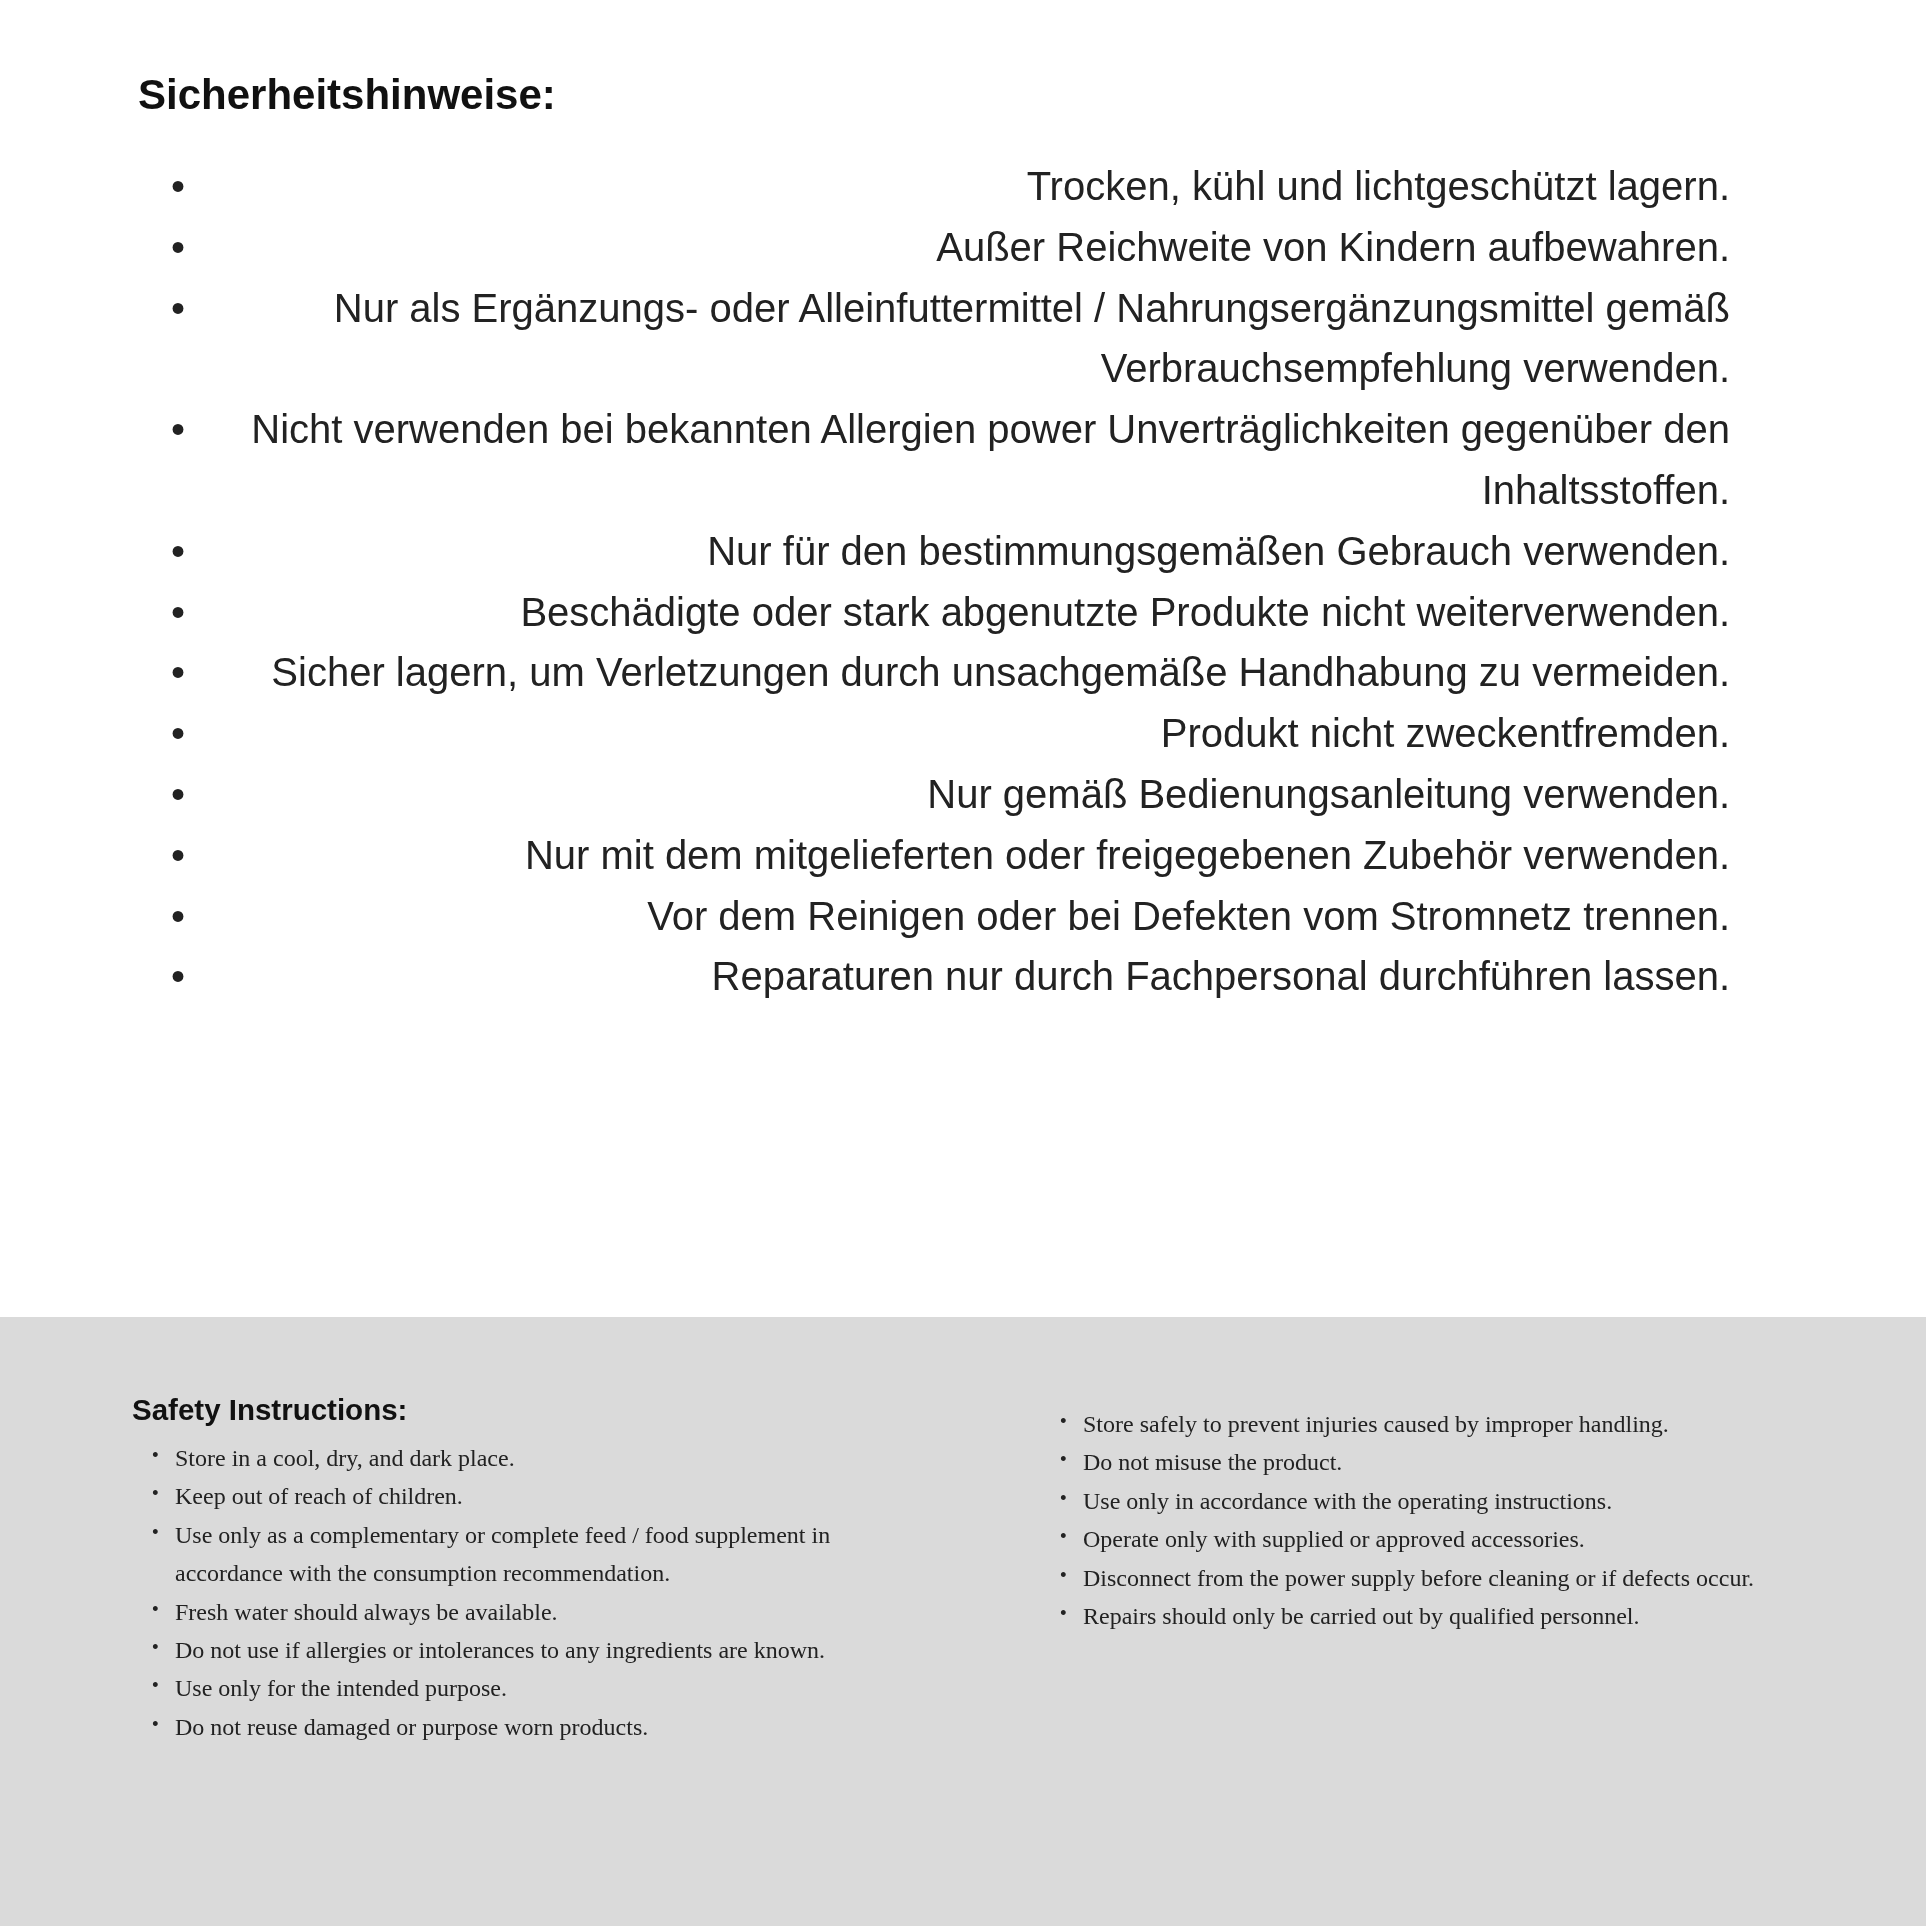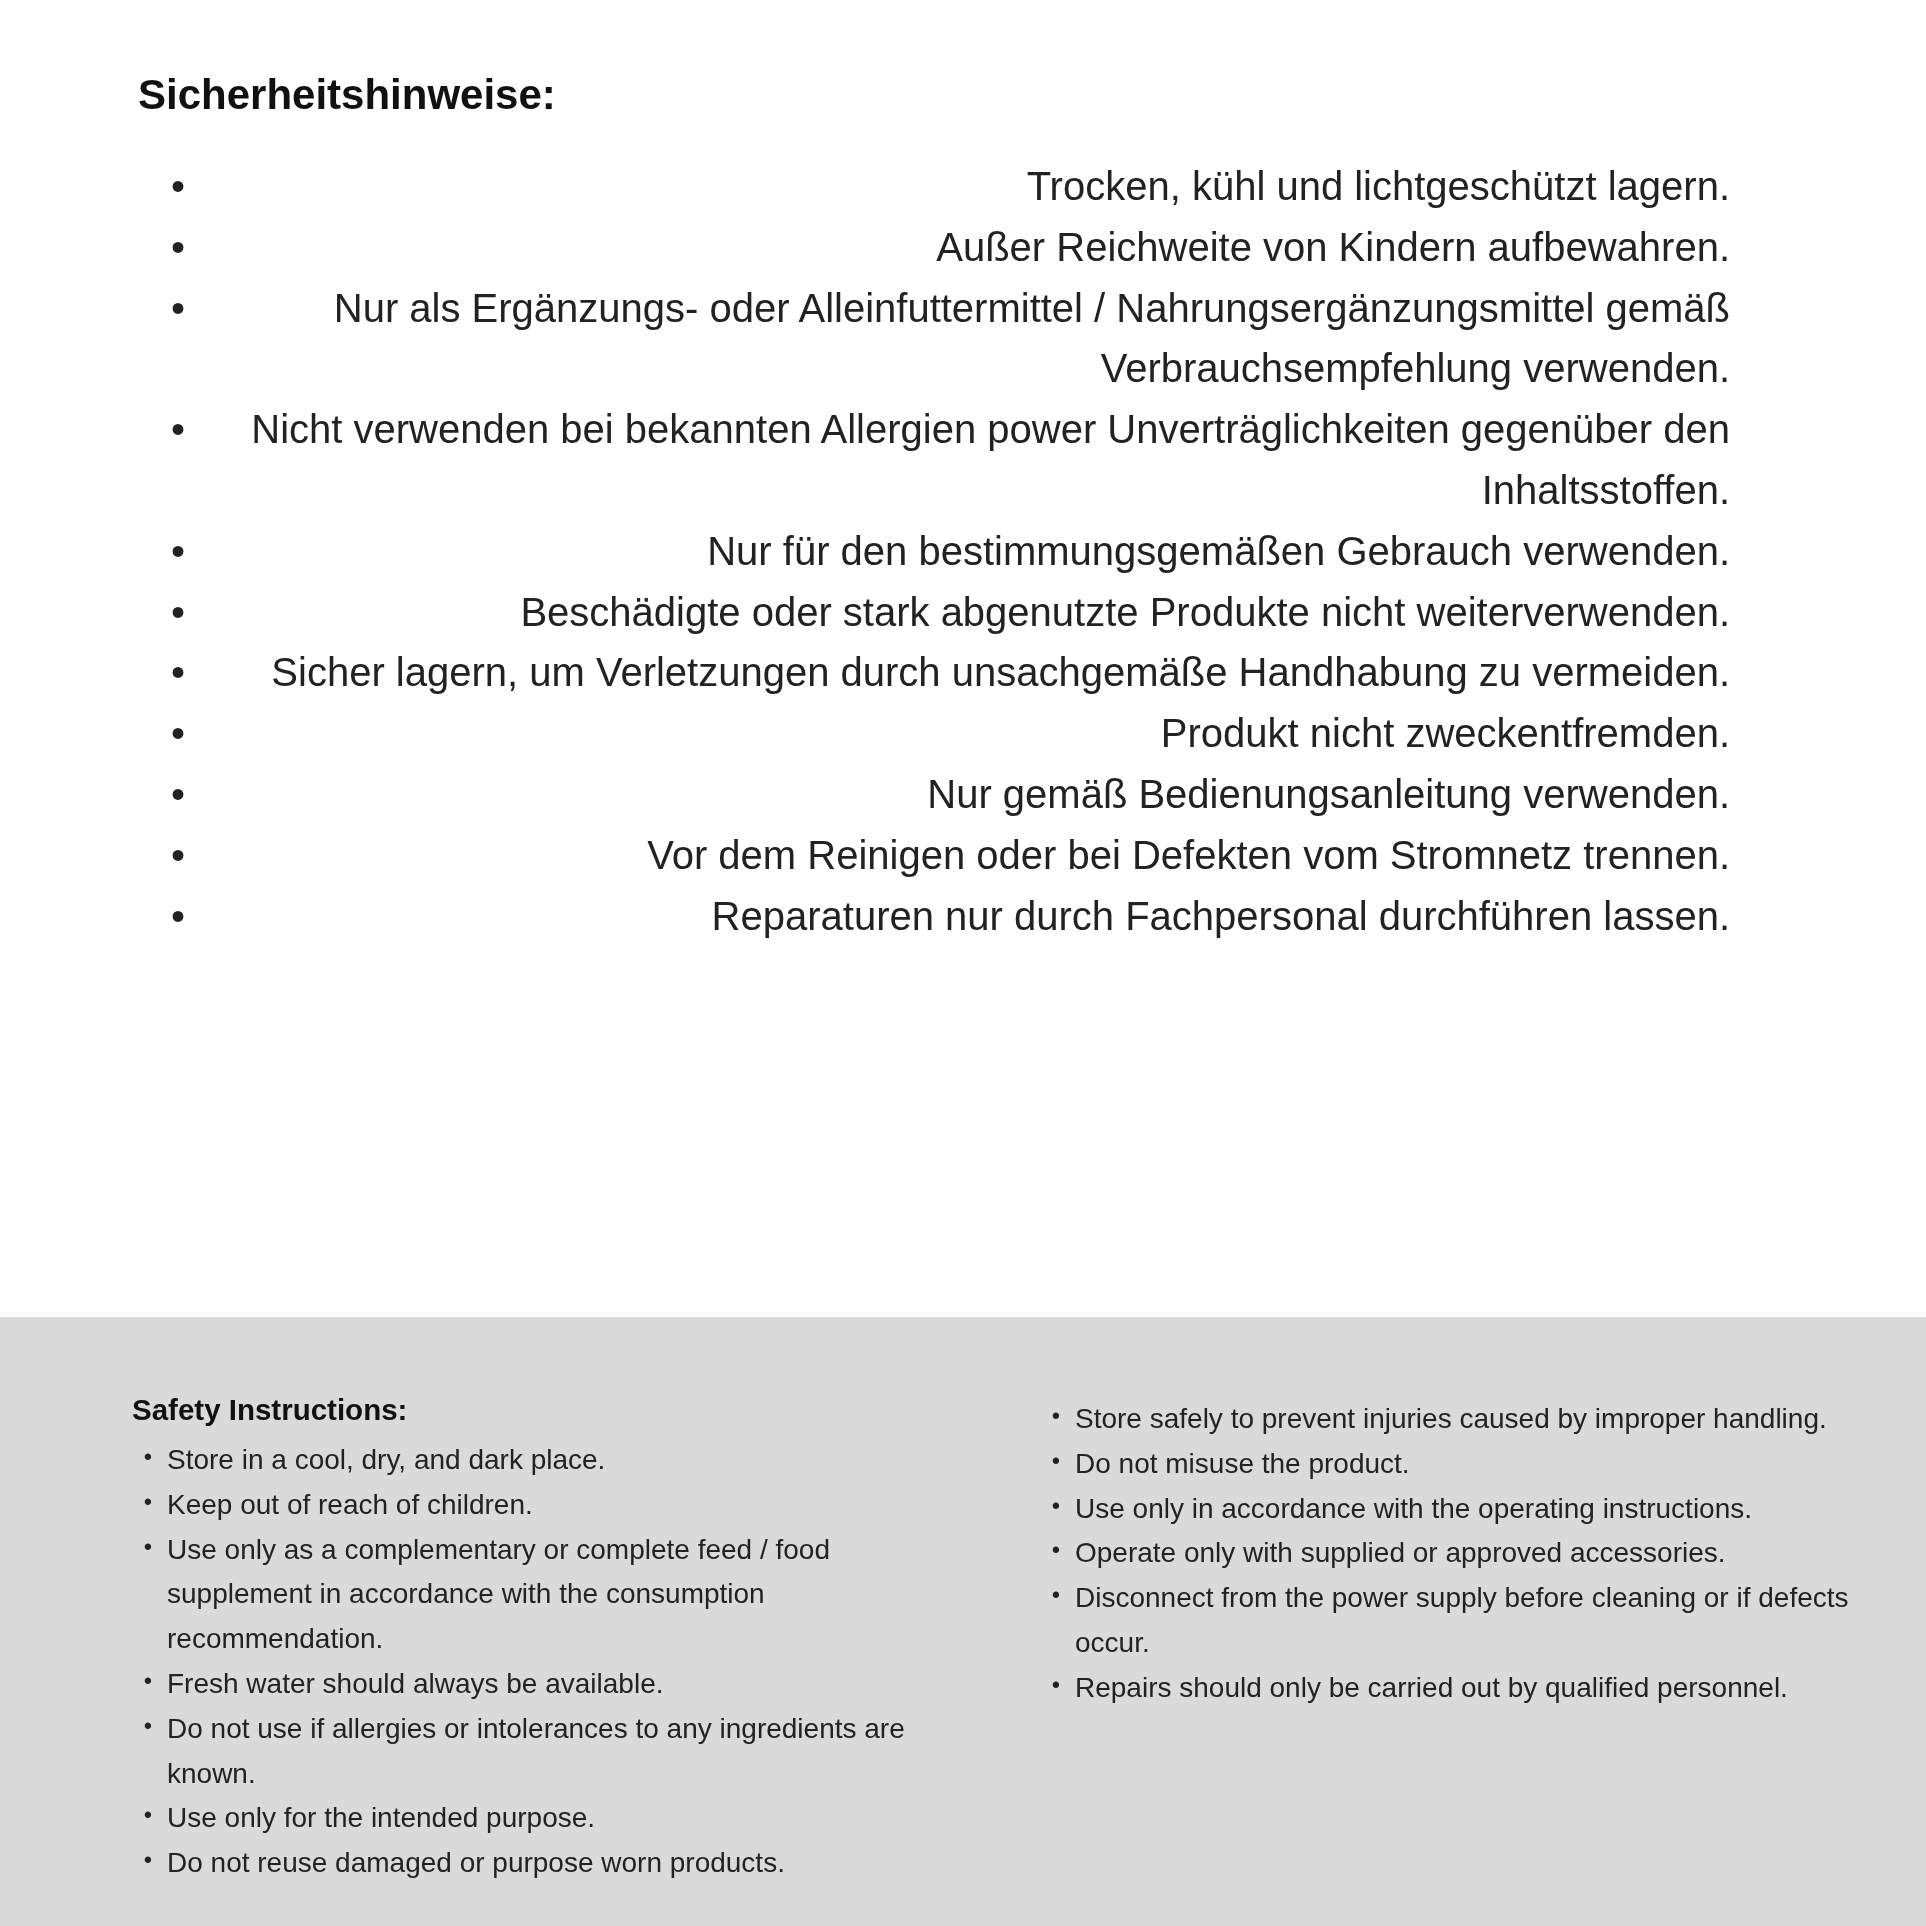--- a/index.html
+++ b/index.html
@@ -72,25 +72,26 @@
     margin-left: 128px;
   }
   .en-title {
     font-size: 29.5px;
     font-weight: 700;
     color: #111111;
     margin: 0 0 11px 0;
   }
   .en-list {
     list-style: none;
-    margin: 4px;
+    margin: 12px;
     padding: 0;
-    font-size: 28px;
+    font-size: 24px;
     line-height: 1.6;
     color: #222222;
+    font-family: Liberation Serif, serif;
   }
   .en-list li {
     position: relative;
     padding-left: 31px;
   }
   .en-list li::before {
     content: "\2022";
     position: absolute;
     left: 7.7px;
     top: 0;
@@ -106,20 +107,21 @@
   <ul class="de-list">
     <li>Trocken, kühl und lichtgeschützt lagern.</li>
     <li>Außer Reichweite von Kindern aufbewahren.</li>
     <li>Nur als Ergänzungs- oder Alleinfuttermittel / Nahrungsergänzungsmittel gemäß Verbrauchsempfehlung verwenden.</li>
     <li>Nicht verwenden bei bekannten Allergien power Unverträglichkeiten gegenüber den Inhaltsstoffen.</li>
     <li>Nur für den bestimmungsgemäßen Gebrauch verwenden.</li>
     <li>Beschädigte oder stark abgenutzte Produkte nicht weiterverwenden.</li>
     <li>Sicher lagern, um Verletzungen durch unsachgemäße Handhabung zu vermeiden.</li>
     <li>Produkt nicht zweckentfremden.</li>
     <li>Nur gemäß Bedienungsanleitung verwenden.</li>
+    <li>Nur mit dem mitgelieferten oder freigegebenen Zubehör verwenden.</li>
     <li>Vor dem Reinigen oder bei Defekten vom Stromnetz trennen.</li>
     <li>Reparaturen nur durch Fachpersonal durchführen lassen.</li>
   </ul>
 </section>
 
 <section class="en-section">
   <div class="en-col-left">
     <h2 class="en-title">Safety Instructions:</h2>
     <ul class="en-list">
       <li>Store in a cool, dry, and dark place.</li>

